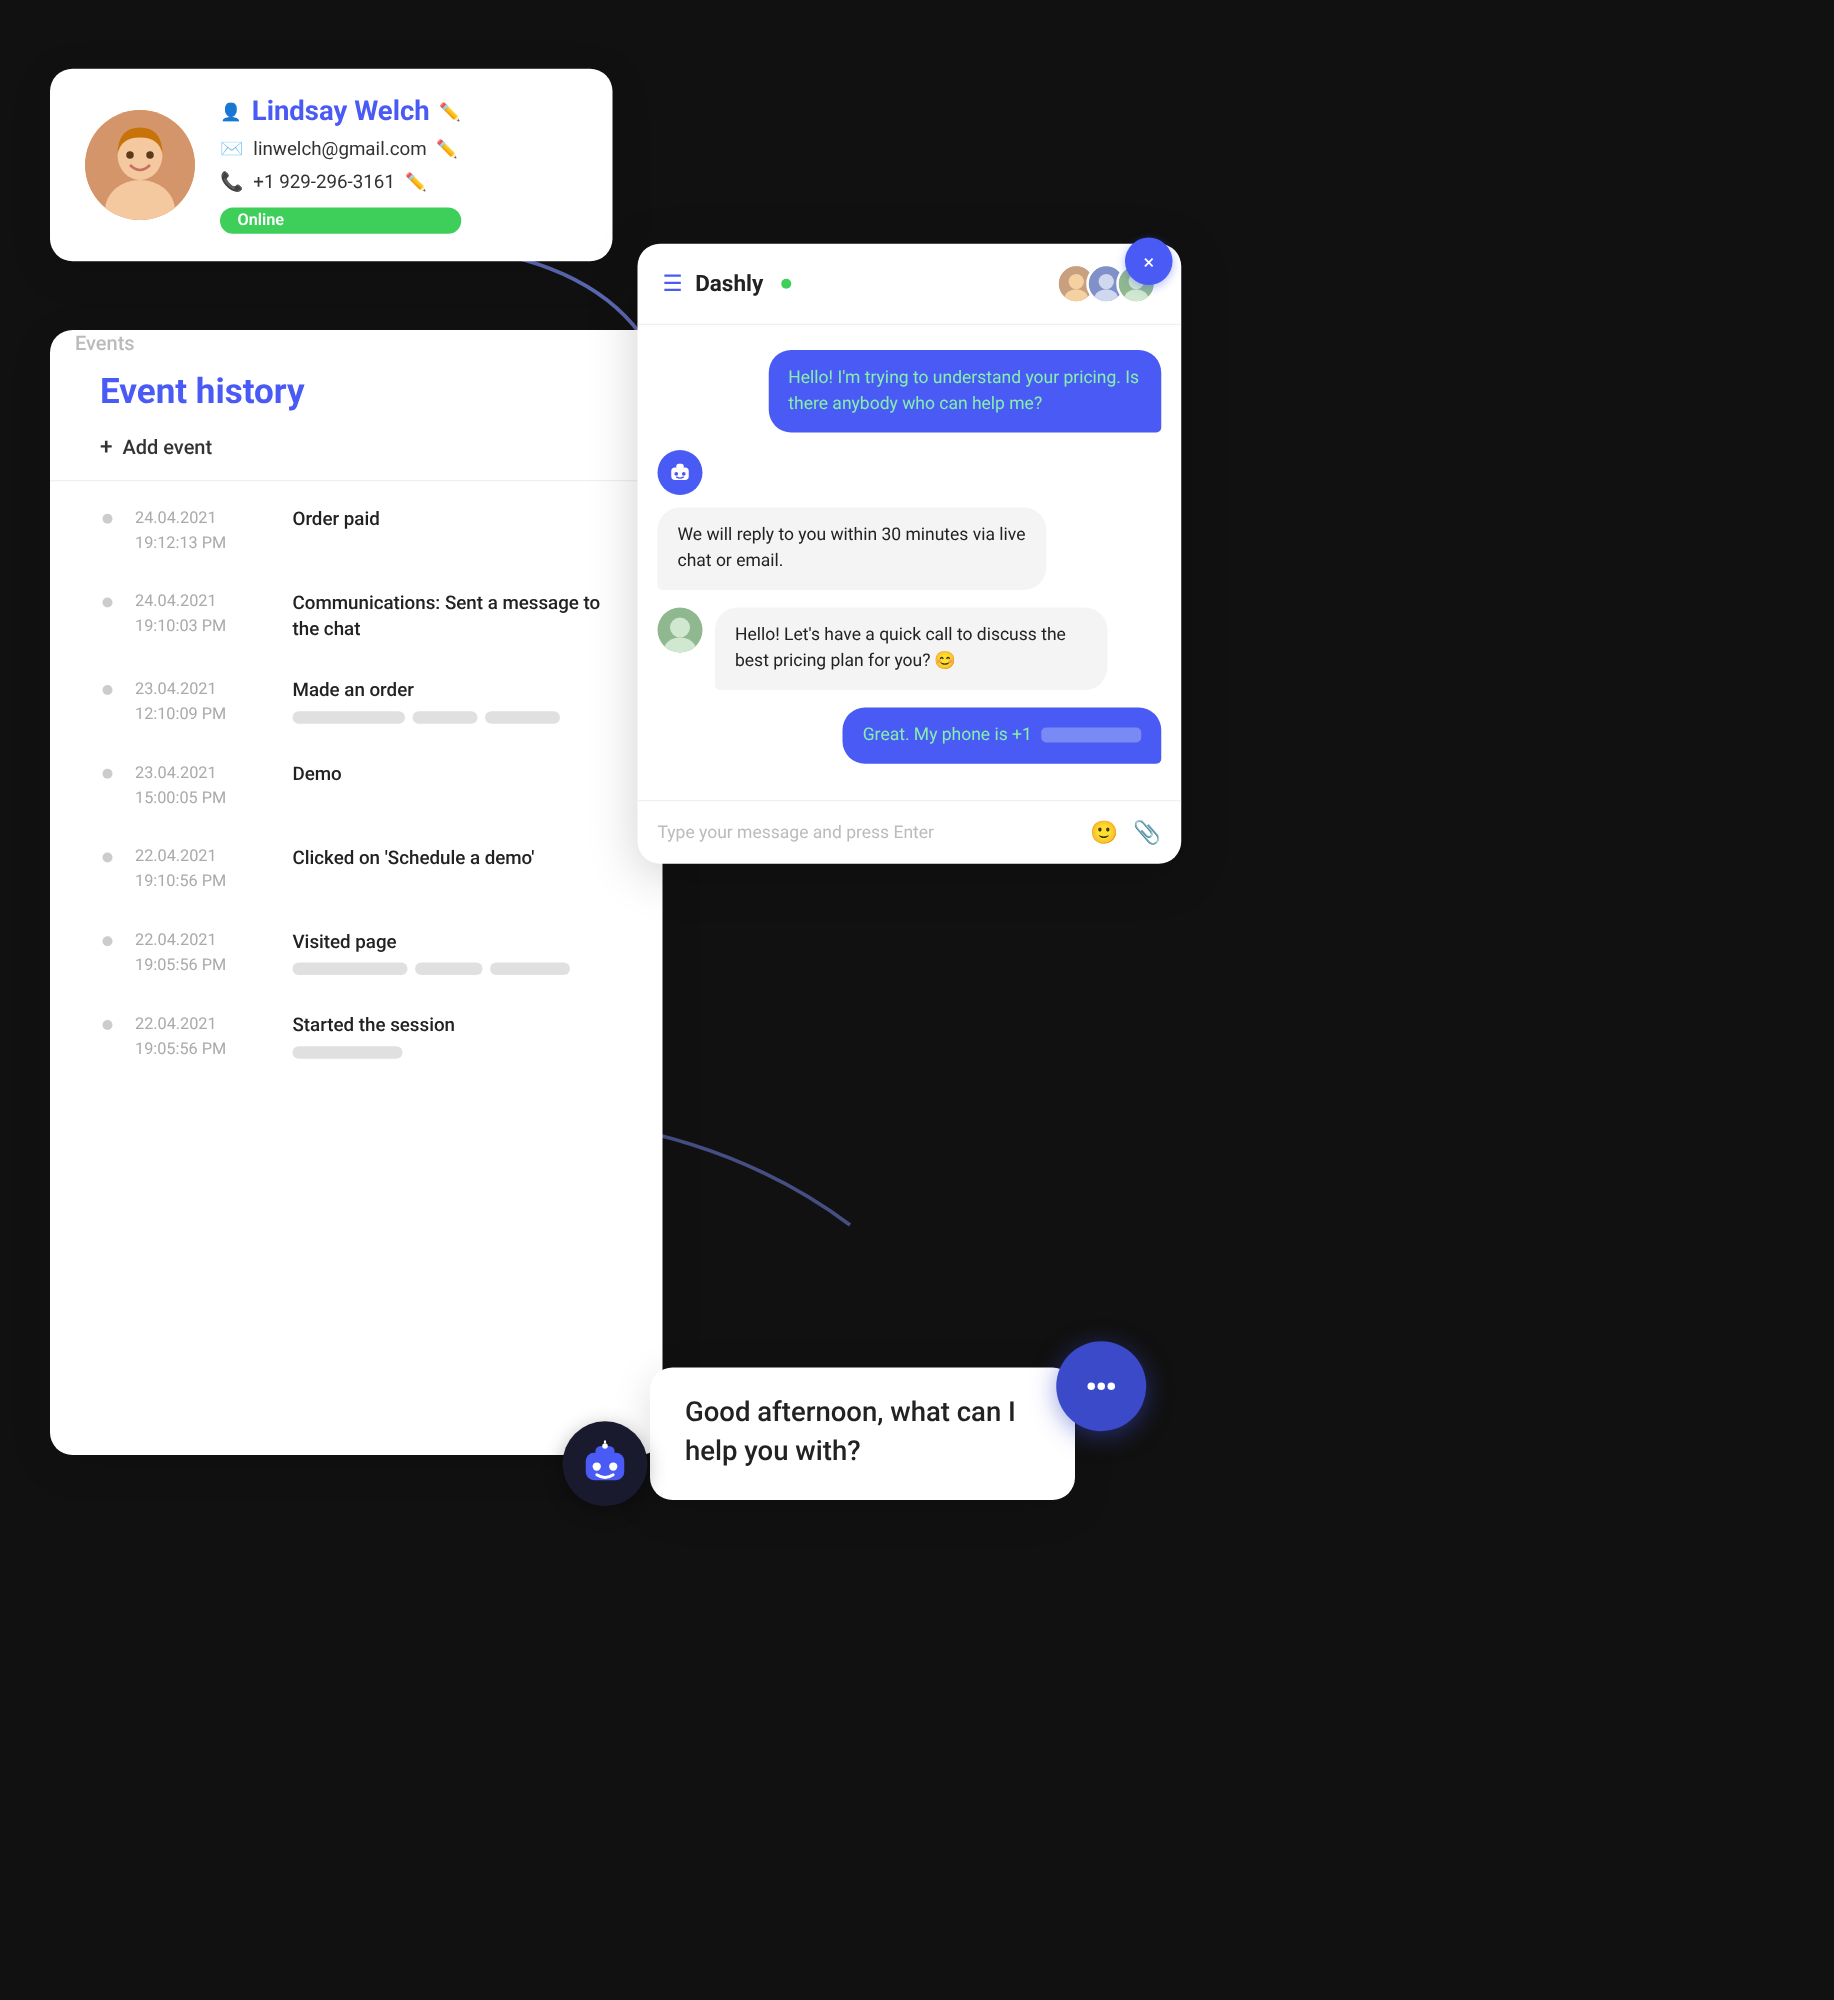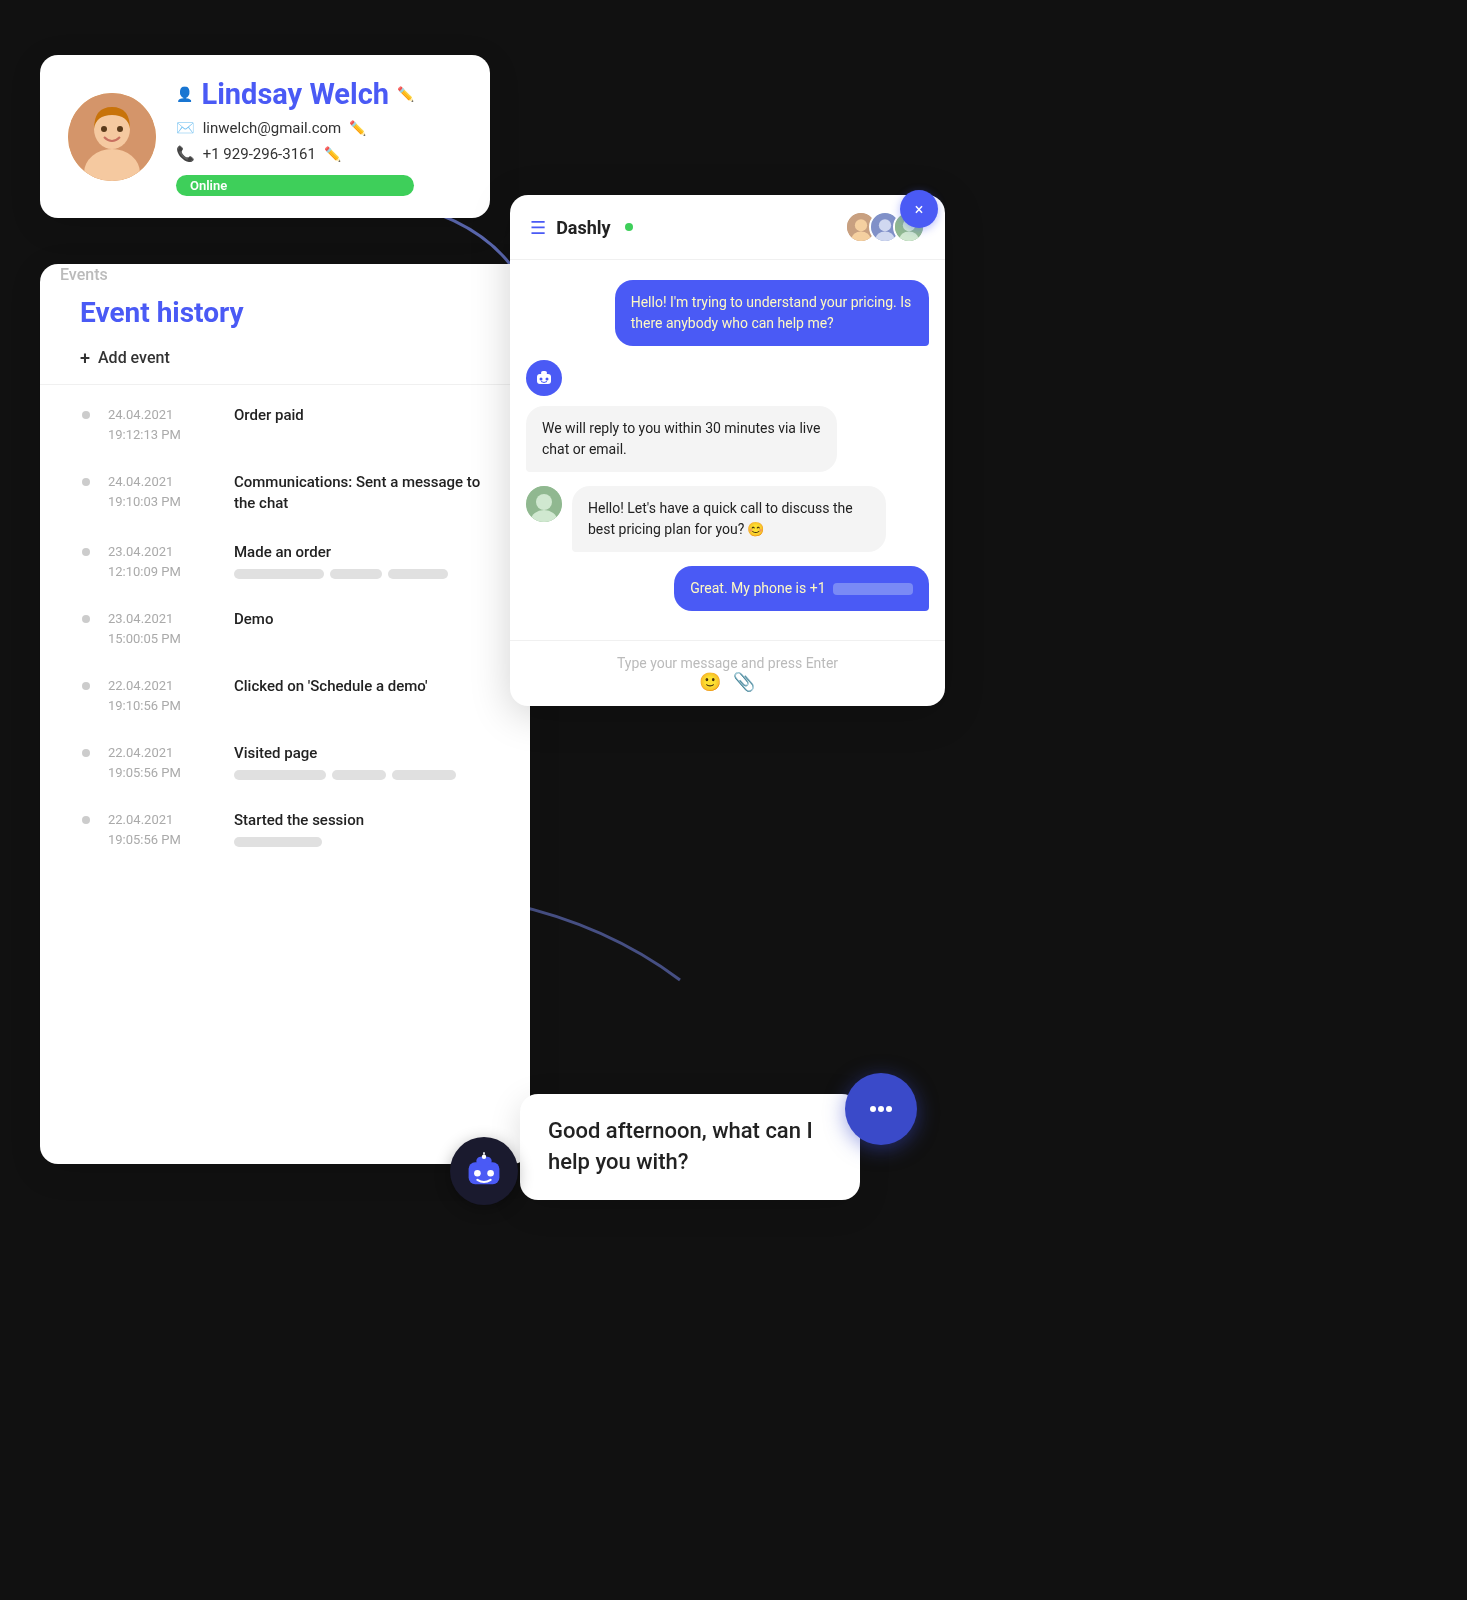--- a/index.html
+++ b/index.html
@@ -48,21 +48,21 @@
       flex-direction: column;
       gap: 8px;
     }
     .contact-name-row {
       display: flex;
       align-items: center;
       gap: 8px;
     }
     .contact-name {
       color: #4a5af5;
-      font-size: 29px;
+      font-size: 22px;
       font-weight: 700;
     }
     .contact-icon {
       color: #888;
       font-size: 14px;
     }
     .edit-icon {
       color: #aaa;
       font-size: 14px;
       cursor: pointer;
@@ -250,21 +250,21 @@
     }
     .msg-bubble {
       max-width: 78%;
       border-radius: 18px;
       padding: 12px 16px;
       font-size: 14px;
       line-height: 1.5;
     }
     .msg-user {
       background: #4a5af5;
-      color: #fef9c3;
+      color: #86efac;
       align-self: flex-end;
       border-bottom-right-radius: 4px;
     }
     .msg-bot-row {
       display: flex;
       align-items: flex-start;
       gap: 10px;
       align-self: flex-start;
       flex-direction: column;
     }
@@ -302,21 +302,20 @@
       justify-content: center;
     }
     .msg-agent-avatar svg { width: 36px; height: 36px; }
 
     .chat-input-row {
       border-top: 1px solid #f0f0f0;
       padding: 14px 16px;
       display: flex;
       align-items: center;
       justify-content: space-between;
-      flex-direction: column;
     }
     .chat-input-placeholder {
       color: #bbb;
       font-size: 14px;
     }
     .chat-input-icons {
       display: flex;
       gap: 12px;
       align-items: center;
     }

